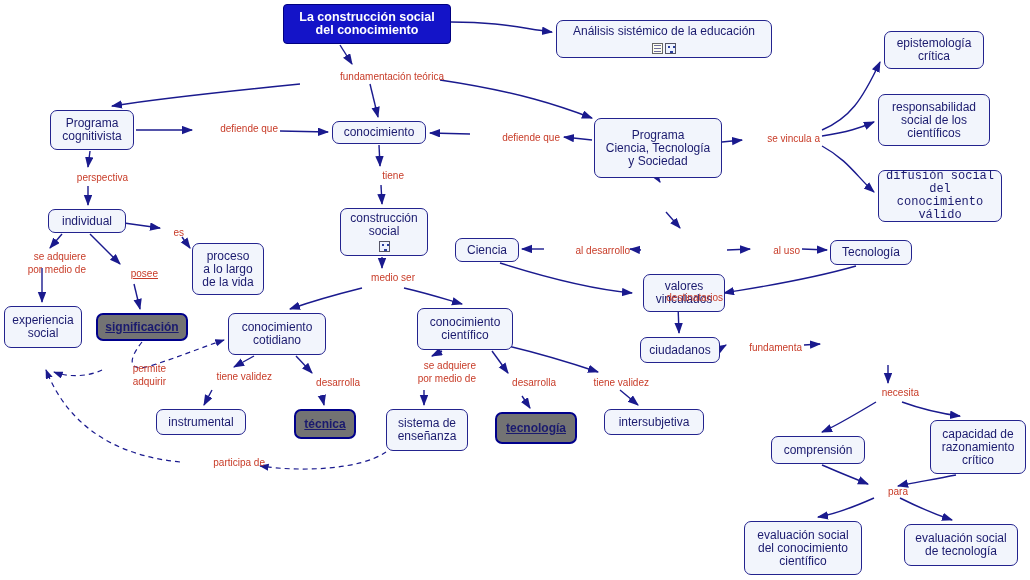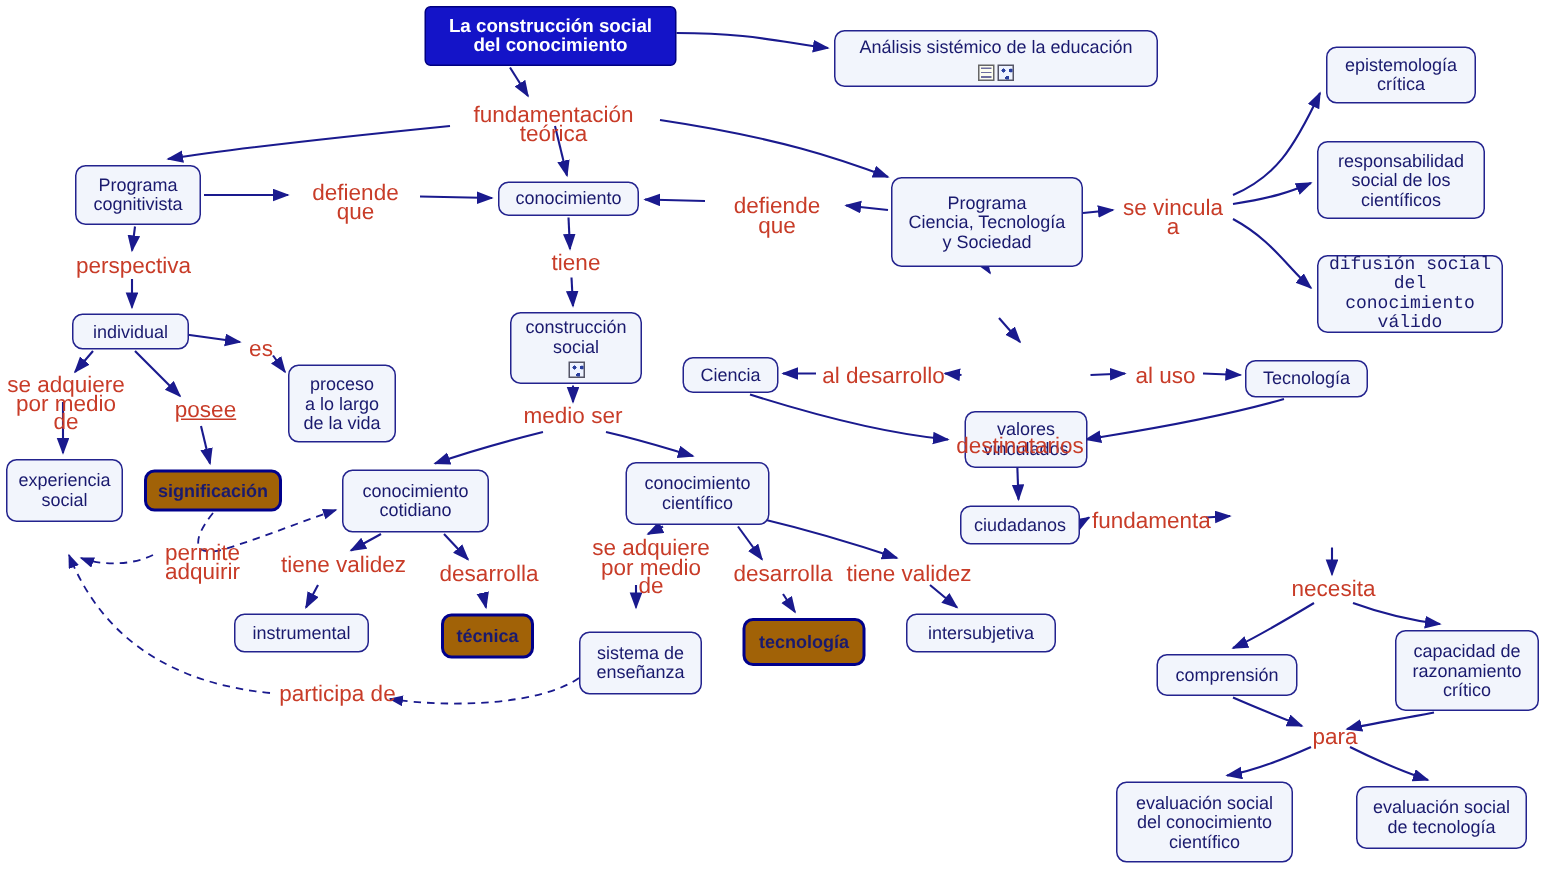--- a/index.html
+++ b/index.html
@@ -43,31 +43,32 @@
     background: #1414c8;
     color: #ffffff;
     font-weight: bold;
     border: 1px solid #000080;
     border-radius: 4px;
     font-size: 12.5px;
   }
   .node.bold {
     border: 2px solid #00008b;
     font-weight: bold;
-    background: #a16207;
+    background: #737373;
+    text-decoration: underline;
   }
   .node.plain {
     background: #f2f5fc;
   }
   .label {
     position: absolute;
     color: #c83c28;
-    font-size: 15px;
+    font-size: 10px;
     line-height: 12.5px;
-    text-align: center;
+    text-align: right;
     white-space: pre-line;
     background: transparent;
   }
   .icons {
     display: block;
     margin-top: 2px;
     line-height: 10px;
   }
   .ico {
     display: inline-block;
@@ -249,21 +250,21 @@
   <div class="node plain" style="left:4px;top:306px;width:78px;height:42px;"><span>experiencia
 social</span></div>
   <div class="node bold" style="left:96px;top:313px;width:92px;height:28px;"><span>significación</span></div>
   <div class="node plain" style="left:228px;top:313px;width:98px;height:42px;"><span>conocimiento
 cotidiano</span></div>
   <div class="node plain" style="left:417px;top:308px;width:96px;height:42px;"><span>conocimiento
 científico</span></div>
   <div class="node plain" style="left:640px;top:337px;width:80px;height:26px;"><span>ciudadanos</span></div>
   <div class="node plain" style="left:156px;top:409px;width:90px;height:26px;"><span>instrumental</span></div>
   <div class="node bold" style="left:294px;top:409px;width:62px;height:30px;"><span>técnica</span></div>
-  <div class="node plain" style="left:386px;top:409px;width:82px;height:42px;margin-top:12px;"><span>sistema de
+  <div class="node plain" style="left:386px;top:409px;width:82px;height:42px;"><span>sistema de
 enseñanza</span></div>
   <div class="node bold" style="left:495px;top:412px;width:82px;height:32px;"><span>tecnología</span></div>
   <div class="node plain" style="left:604px;top:409px;width:100px;height:26px;"><span>intersubjetiva</span></div>
   <div class="node plain" style="left:771px;top:436px;width:94px;height:28px;"><span>comprensión</span></div>
   <div class="node plain" style="left:930px;top:420px;width:96px;height:54px;"><span>capacidad de
 razonamiento
 crítico</span></div>
   <div class="node plain" style="left:744px;top:521px;width:118px;height:54px;"><span>evaluación social
 del conocimiento
 científico</span></div>

